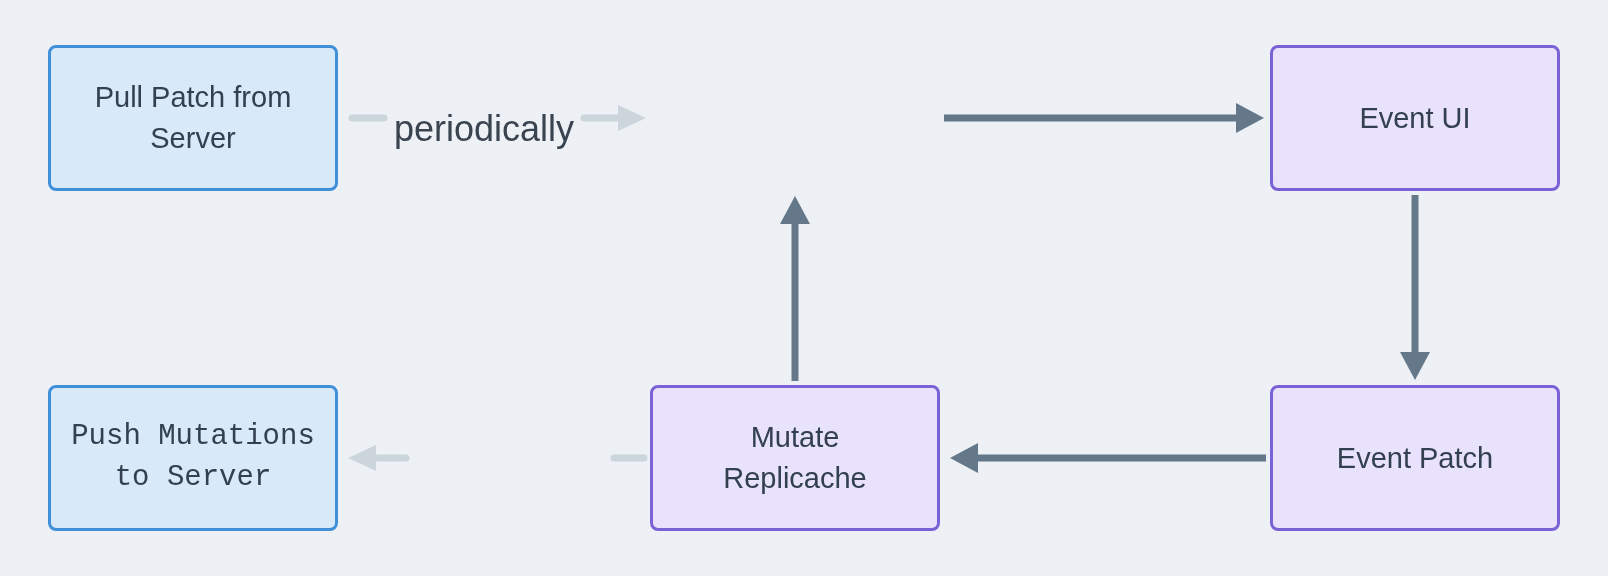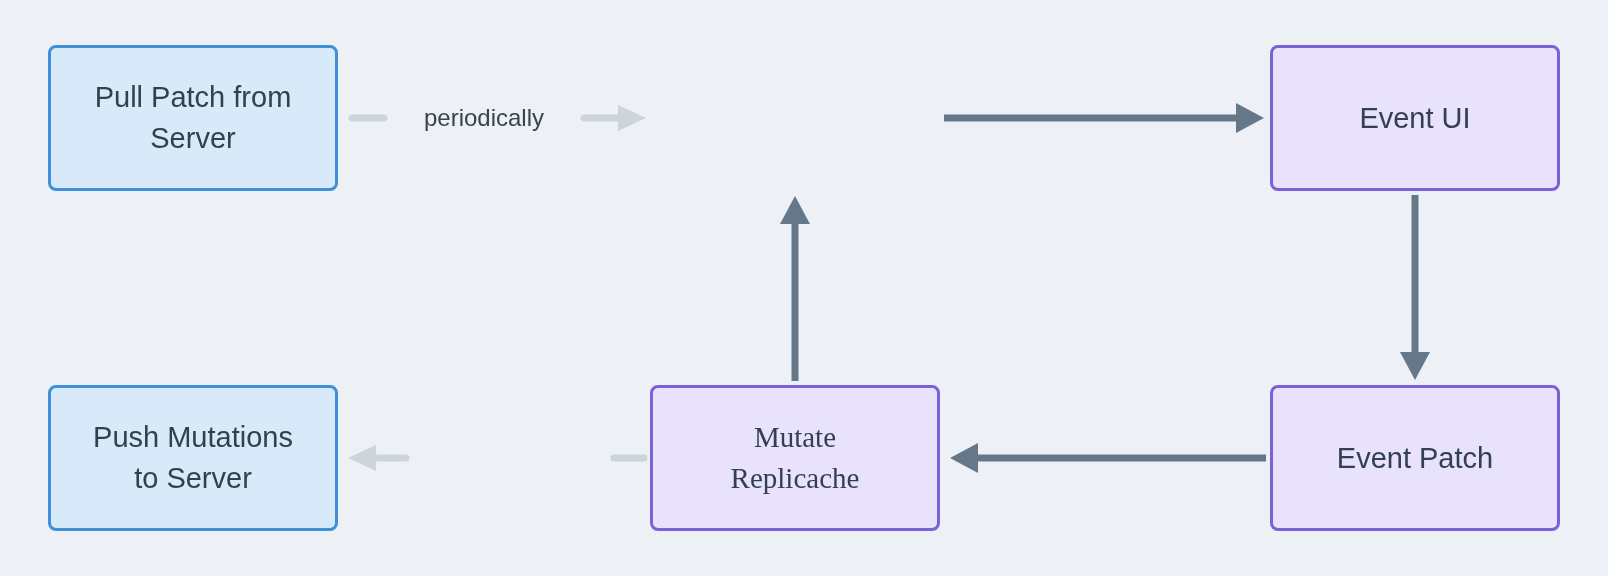--- a/index.html
+++ b/index.html
@@ -49,29 +49,30 @@
     font-size: 29px;
     line-height: 1.4;
     color: var(--node-text);
     white-space: pre-line;
   }
   .node-blue   { background: var(--node-blue-fill);   border-color: var(--node-blue-border); }
   .node-purple { background: var(--node-purple-fill); border-color: var(--node-purple-border); }
   .pos-pull    { left: 48px;   top: 45px; }
   .pos-sub     { left: 650px;  top: 45px; }
   .pos-render  { left: 1270px; top: 45px; }
-  .pos-push    { left: 48px;   top: 385px; }
-  .pos-mutate  { left: 650px;  top: 385px; font-family: Liberation Serif, serif; }
+  .pos-push    { left: 48px;   top: 385px; font-family: Liberation Mono, monospace; }
+  .pos-mutate  { left: 650px;  top: 385px; }
   .pos-event   { left: 1270px; top: 385px; }
   .edge-label {
     position: absolute;
     transform: translate(-50%, -50%);
-    font-size: 24px;
+    font-size: 36px;
     color: var(--edge-label-text);
     white-space: nowrap;
+    margin-top: 11px;
   }
   .pos-label-periodically  { left: 484px; top: 118px; }
   .pos-label-in-background { left: 492px; top: 458px; }
 </style>
 </head>
 <body>
 
 <div class="canvas">
 
   <svg class="arrow-layer" viewBox="0 0 1608 576" xmlns="http://www.w3.org/2000/svg">

